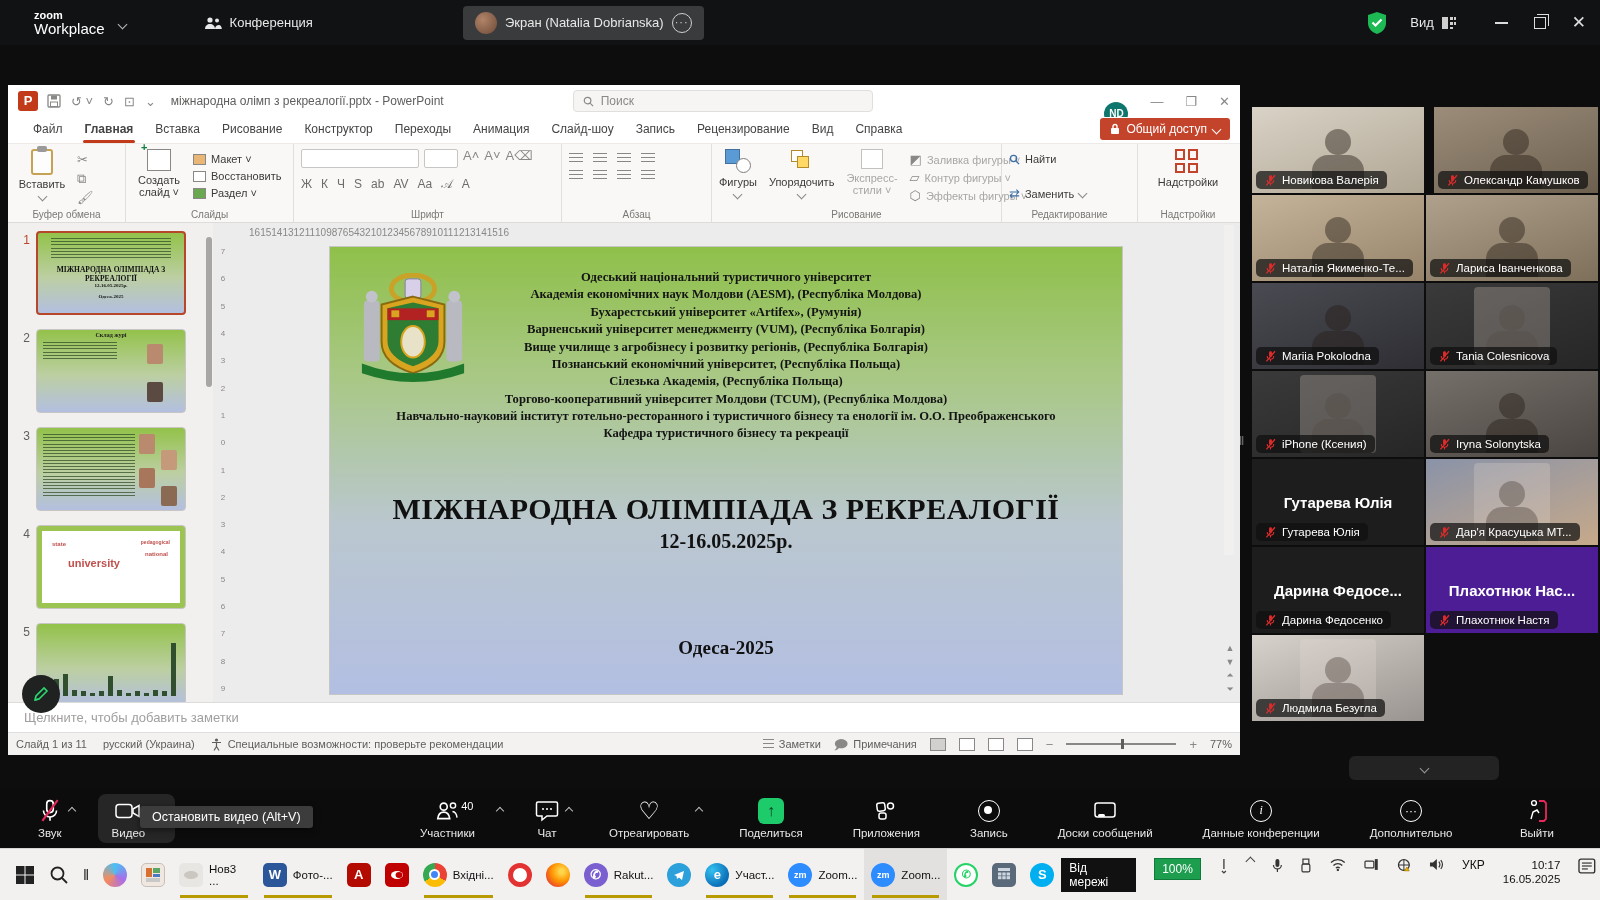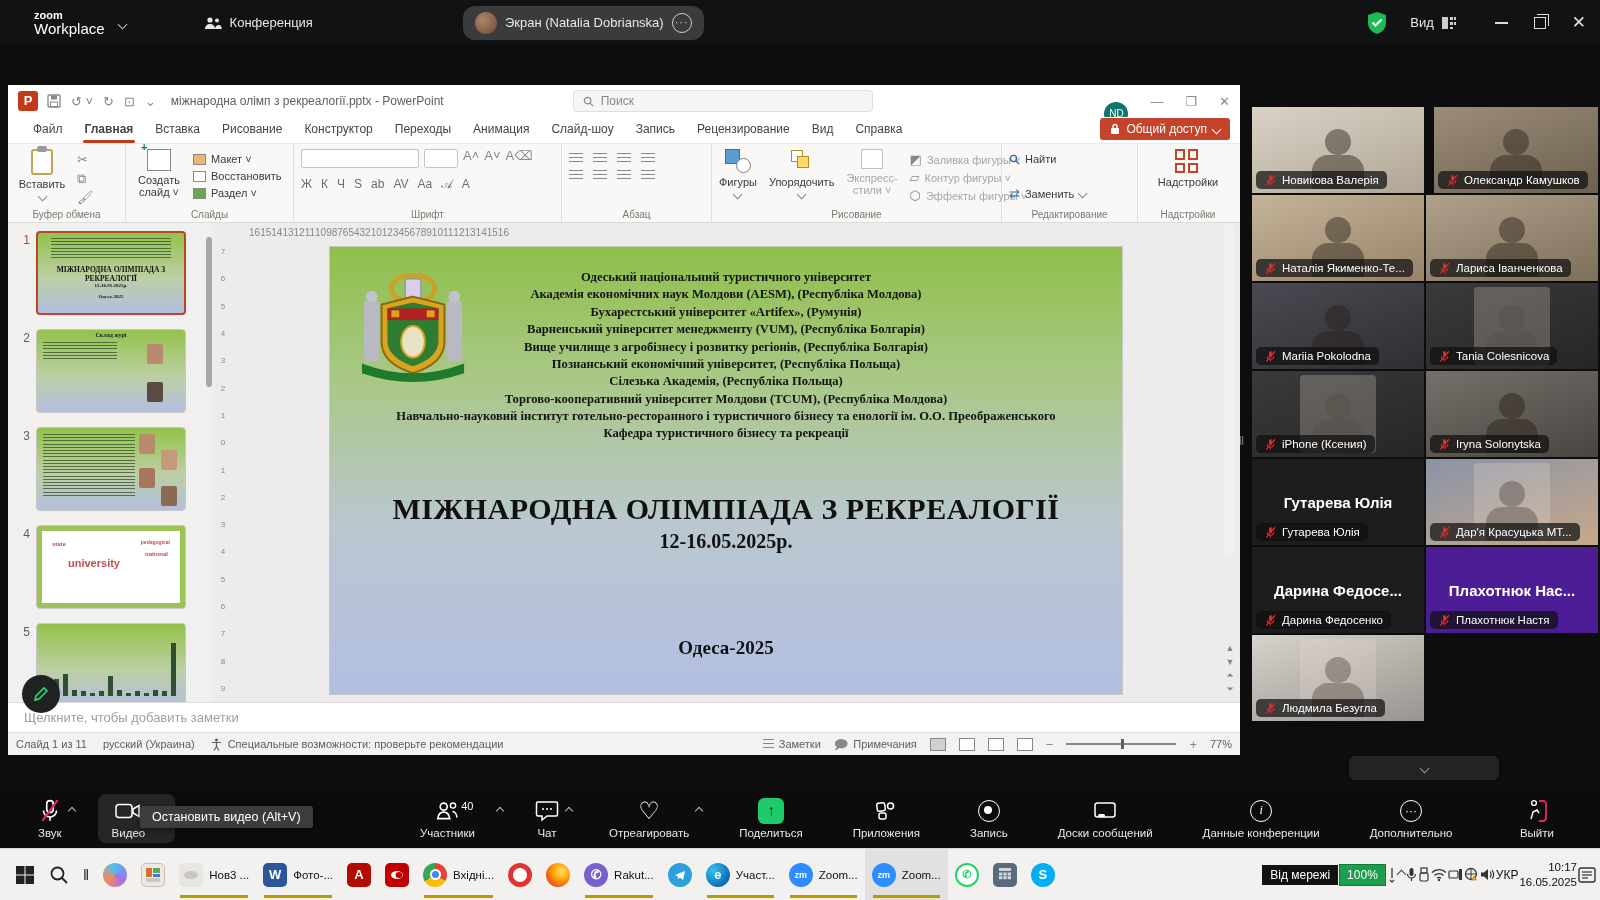--- a/index.html
+++ b/index.html
@@ -11,21 +11,21 @@
     background:#111214; display:flex; align-items:center; color:#e8e8e8; }
   .brand { margin-left:34px; line-height:1; }
   .brand .b1 { font-size:11px; font-weight:700; color:#fff; }
   .brand .b2 { font-size:15px; font-weight:400; color:#fff; }
   .chev { display:inline-block; width:7px; height:7px; border-left:1.5px solid #bbb;
     border-bottom:1.5px solid #bbb; transform:rotate(-45deg); }
   .chev.up { transform:rotate(135deg); }
   .topbar-chev { margin-left:14px; margin-top:4px; }
   .meet-tab { display:flex; align-items:center; gap:8px; margin-left:78px; font-size:13px; }
   .screen-tab { display:flex; align-items:center; gap:8px; margin-left:150px;
-    background:#3a3b3d; border-radius:12px; padding:6px 12px; font-size:13px; }
+    background:#3a3b3d; border-radius:4px; padding:6px 12px; font-size:13px; }
   .mini-avatar { width:22px; height:22px; border-radius:50%;
     background:radial-gradient(circle at 35% 35%, #b08468, #6e4a38); }
   .ellipsis-circle { width:20px; height:20px; border:1.4px solid #cfcfcf; border-radius:50%;
     color:#cfcfcf; font-size:11px; line-height:17px; text-align:center; letter-spacing:1px; }
   .topbar-right { margin-left:auto; display:flex; align-items:center; gap:22px; margin-right:14px; }
   .view-group { display:flex; align-items:center; gap:7px; font-size:13px; }
   .win-btns { display:flex; align-items:center; gap:26px; margin-left:16px; color:#dcdcdc; }
   .win-min { width:13px; height:2px; background:#dcdcdc; }
   .win-restore { width:12px; height:12px; border:1.4px solid #dcdcdc; position:relative; }
   .win-restore:before { content:""; position:absolute; left:2px; top:-4px; width:11px; height:11px;
@@ -40,21 +40,21 @@
     color:#444; font-size:12px; }
   .ppt-titlebar { height:32px; display:flex; align-items:center; background:#fff; padding:0 10px; gap:9px; }
   .ppt-logo { width:20px; height:20px; background:#c13b1a; border-radius:3px; color:#fff;
     font-weight:700; font-size:13px; text-align:center; line-height:20px; }
   .qat { color:#8a8886; font-size:14px; display:flex; gap:10px; align-items:center; }
   .ppt-filename { color:#605e5c; font-size:12px; margin-left:6px; white-space:nowrap; }
   .ppt-search { margin-left:120px; width:300px; height:22px; background:#f6f5f4; border:1px solid #e1dfdd;
     border-radius:4px; display:flex; align-items:center; gap:7px; padding:0 9px; color:#8a8886; }
   .ppt-tb-right { margin-left:auto; display:flex; align-items:center; gap:22px; }
   .nd-avatar { width:24px; height:24px; border-radius:50%; background:#0f766e; color:#fff;
-    font-size:10px; font-weight:400; text-align:center; line-height:24px;margin-top:25px; }
+    font-size:10px; font-weight:700; text-align:center; line-height:24px;margin-top:25px; }
   .ppt-win-glyph { color:#8a8886; font-size:13px; }
 
   .ppt-tabs { height:26px; display:flex; align-items:flex-end; padding-left:14px; gap:0;
     background:#fff; position:relative; }
   .ppt-tab { padding:4px 11px 7px; font-size:12px; color:#444; position:relative; white-space:nowrap; }
   .ppt-tab.active { font-weight:700; }
   .ppt-tab.active:after { content:""; position:absolute; left:9px; right:9px; bottom:0;
     height:3px; background:#c13b1a; border-radius:2px; }
   .share-btn { position:absolute; right:10px; top:1px; background:#c4432b; color:#fff;
     font-size:12px; padding:4px 10px; border-radius:3px; display:flex; gap:6px; align-items:center; }
@@ -213,21 +213,21 @@
   
   .taskbar { position:absolute; left:0; top:848px; width:1600px; height:52px; background:#f2f1f0;
     border-top:1px solid #d8d6d4; display:flex; align-items:center; font-size:11.5px; color:#111; }
   .tk { display:flex; align-items:center; gap:6px; padding:0 7px; height:100%; position:relative; }
   .tk.active:after { content:""; position:absolute; left:8px; right:8px; bottom:2px; height:3px;
     background:#b89b00; }
   .tk.current { background:#e3e1df; }
   .tk-ico { width:24px; height:24px; border-radius:5px; display:flex; align-items:center;
     justify-content:center; font-weight:700; color:#fff; font-size:13px; }
   .round { border-radius:50% !important; }
-  .tray { margin-left:auto; display:flex; align-items:center; gap:1px; padding-right:4px; }
+  .tray { margin-left:auto; display:flex; align-items:flex-start; gap:18px; padding-right:4px; }
   .badge-dark { background:#111; color:#fff; padding:3px 8px; font-size:12px; }
   .badge-green { background:#1d9e4f; color:#fff; padding:3px 7px; font-size:12px; border:1px solid #0f7a39; }
   .clock { text-align:right; font-size:11.5px; line-height:1.25; color:#111; }
   svg { display:block; }
 </style>
 </head>
 <body>
 
 <div class="zoom-topbar">
   <div class="brand">

